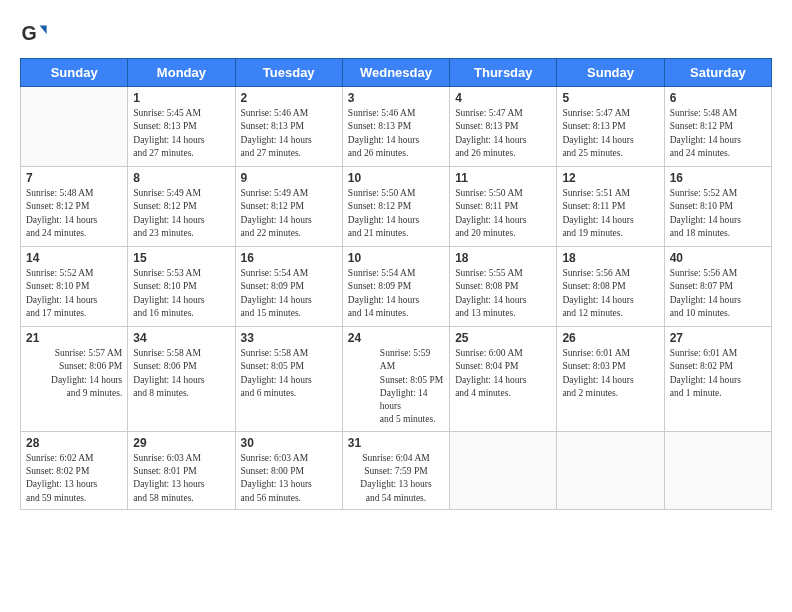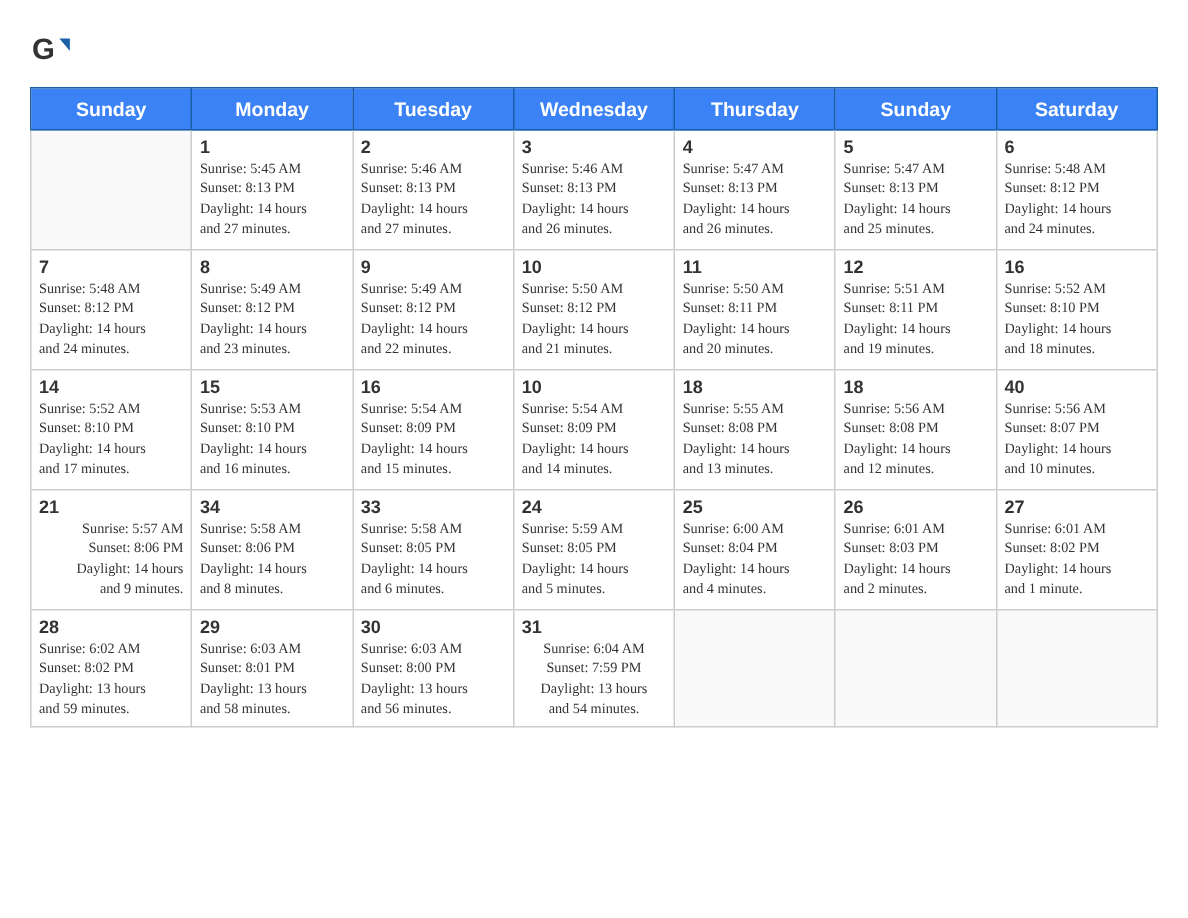--- a/index.html
+++ b/index.html
@@ -285,21 +285,21 @@
         </td>
         <td>
           <span class="date-num">33</span>
           <div class="cell-text" style="white-space: pre-line;">Sunrise: 5:58 AM
 Sunset: 8:05 PM
 Daylight: 14 hours
 and 6 minutes.</div>
         </td>
         <td>
           <span class="date-num">24</span>
-          <div class="cell-text" style="white-space: pre-line;">Sunrise: 5:59 AM
+          <div class="cell-text" style="white-space: pre-line; margin-left: 32px;">Sunrise: 5:59 AM
 Sunset: 8:05 PM
 Daylight: 14 hours
 and 5 minutes.</div>
         </td>
         <td>
           <span class="date-num">25</span>
           <div class="cell-text" style="white-space: pre-line;">Sunrise: 6:00 AM
 Sunset: 8:04 PM
 Daylight: 14 hours
 and 4 minutes.</div>

